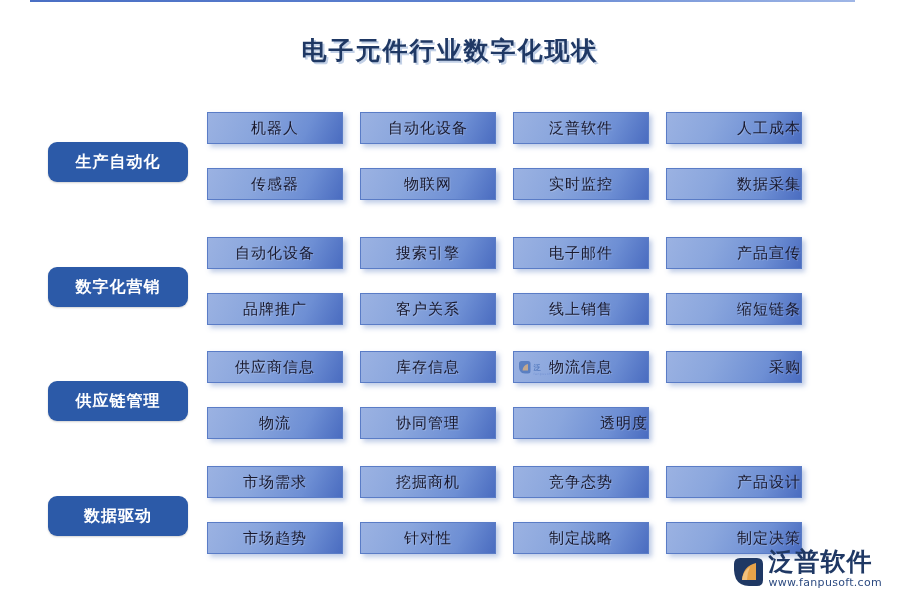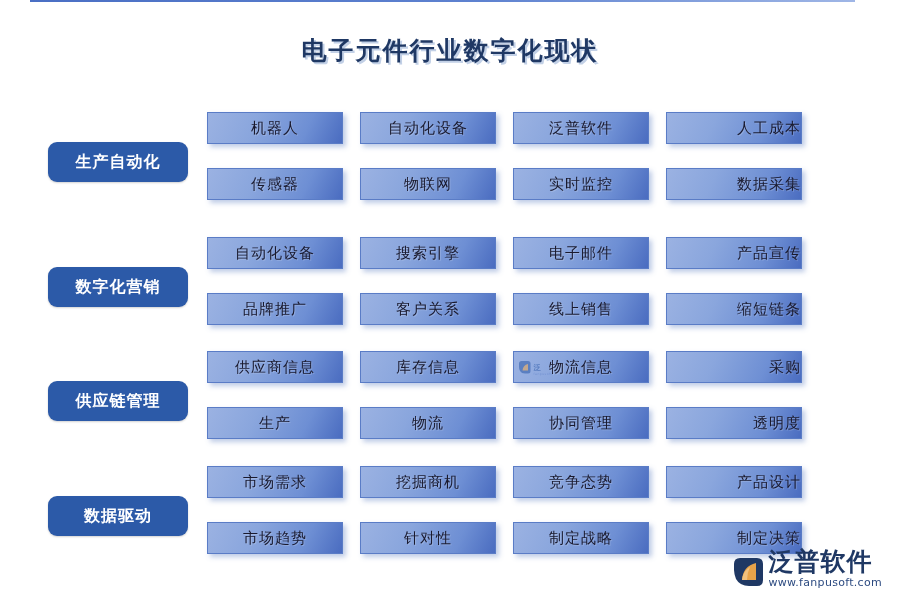--- a/index.html
+++ b/index.html
@@ -269,23 +269,20 @@
             <text x="31" y="28" font-family="DejaVu Sans, sans-serif" font-size="6" fill="#5a7cc6">fanpusoft</text>
           </svg>
           <span class="item-label">物流信息</span>
         </div>
         <div class="item">
             <span class="item-label">采购</span>
           </div>
       </div>
       <div class="item-row r2">
         <div class="item">
-            <span class="item-label">生产</span>
-          </div>
-        <div class="item">
             <span class="item-label">物流</span>
           </div>
         <div class="item">
             <span class="item-label">协同管理</span>
           </div>
         <div class="item">
             <span class="item-label">透明度</span>
           </div>
       </div>
     </div>

